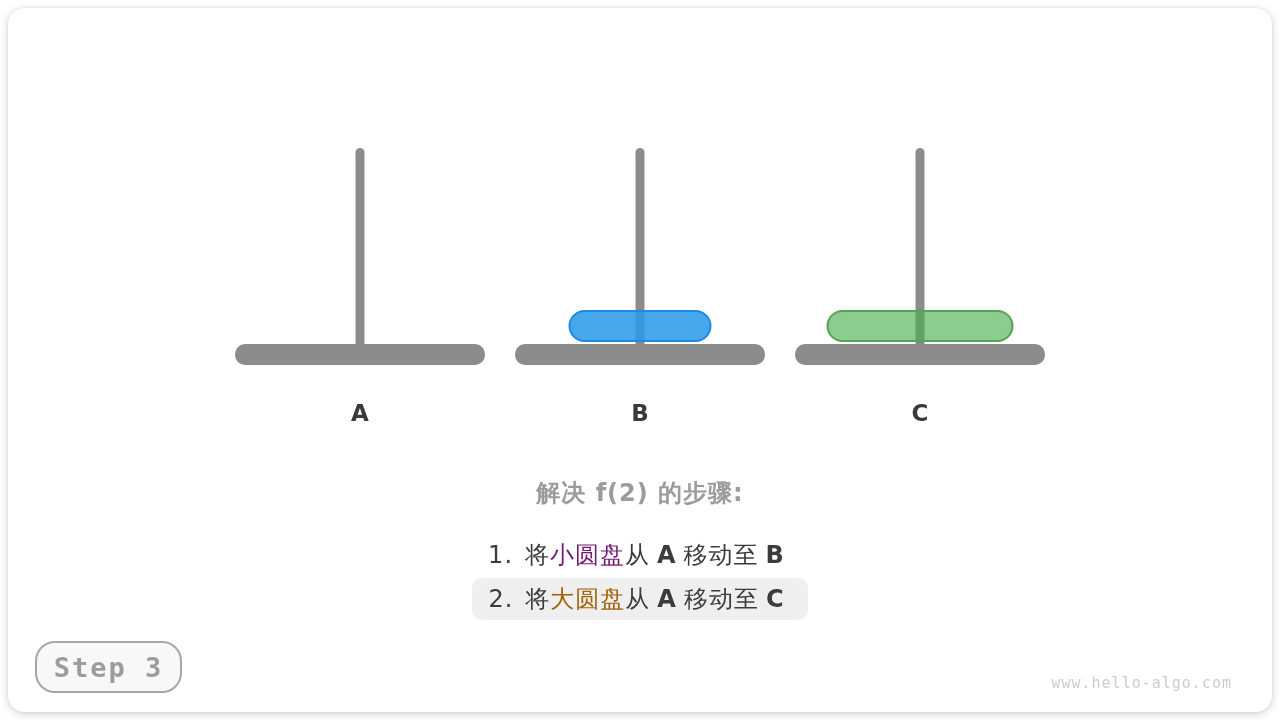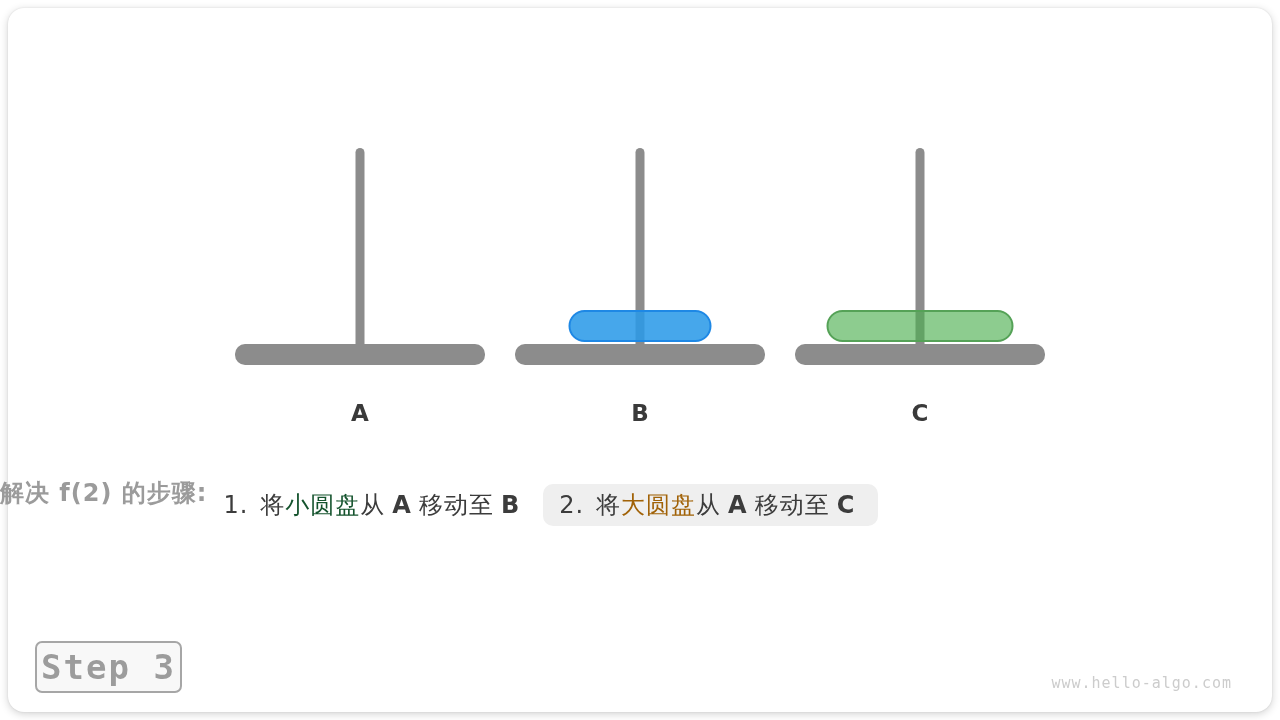--- a/index.html
+++ b/index.html
@@ -29,44 +29,44 @@
   }
   .disk-blue{background:rgba(43,154,232,0.87);border:2px solid #1e88e5}
   .disk-green{background:rgba(76,175,80,0.64);border:2px solid #55a257}
   .tower-label{
     position:absolute;top:252px;width:100%;text-align:center;
     font-size:23px;font-weight:bold;color:#3a3a3a;
   }
   
   .panel{
     position:absolute;left:0;right:0;top:477px;
-    display:flex;flex-direction:row;align-items:center;
+    display:flex;flex-direction:column;align-items:center;
   }
   .panel-title{
     font-size:24px;font-weight:bold;color:#9b9b9b;
     letter-spacing:1px;margin-bottom:24px;
   }
   .step-row{
     display:flex;align-items:center;height:42px;padding:0 16px;
     border-radius:10px;font-size:24px;color:#3c3c3c;margin:1px 0;
     letter-spacing:1px;white-space:pre;
   }
   .step-row.highlighted{background:#efefef}
   .seg-number{margin-right:12px}
   .seg-normal{color:#3c3c3c}
-  .seg-blue{color:#14532d}
+  .seg-blue{color:#701a75}
   .seg-green{color:#a16207}
   .seg-letter{color:#3c3c3c;font-weight:bold;padding:0 7px}
   
   .badge{
     position:absolute;left:35px;top:641px;width:147px;height:52px;box-sizing:border-box;
-    border:2px solid #a6a6a6;border-radius:7px;background:#f8f8f8;
+    border:2px solid #a6a6a6;border-radius:20px;background:#f8f8f8;
     display:flex;align-items:center;justify-content:center;
     font-family:"DejaVu Sans Mono","Liberation Mono",monospace;
-    font-size:34px;font-weight:bold;color:#9c9c9c;letter-spacing:2px;
+    font-size:27px;font-weight:bold;color:#9c9c9c;letter-spacing:2px;
   }
   .watermark{
     position:absolute;right:48px;top:674px;
     font-family:"DejaVu Sans Mono","Liberation Mono",monospace;
     font-size:15px;color:#cccccc;letter-spacing:1px;
   }
 </style>
 </head>
 <body>
 

